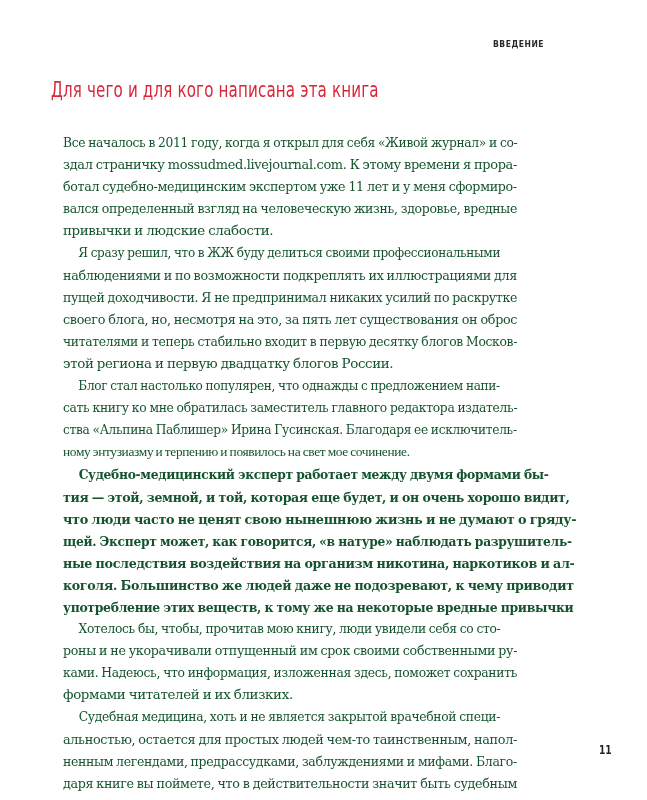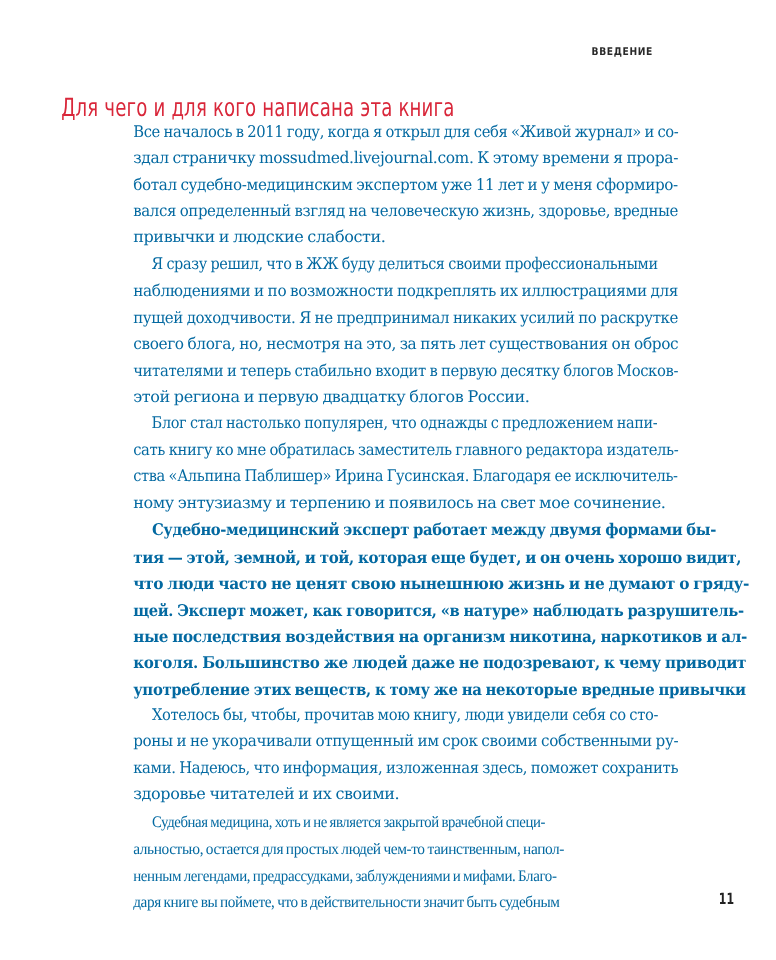--- a/index.html
+++ b/index.html
@@ -12,25 +12,24 @@
       transform: scaleX(0.85); transform-origin: right center;
     }
     .chapter-title {
       position: absolute; left: 51px; top: 78px; margin: 0;
       font-family: "DejaVu Sans", sans-serif; font-weight: normal;
       font-size: 21px; color: #d9273a; letter-spacing: 0.2px;
       white-space: nowrap;
       transform: scaleX(0.72); transform-origin: left center;
     }
     .body-text {
-      position: absolute; left: 63px; top: 100px; width: 454px;
+      position: absolute; left: 63px; top: 132px; width: 454px;
       font-family: "DejaVu Serif", serif; font-size: 13.4px;
-      line-height: 22.1px; color: #0369a1;
+      line-height: 22.1px; color: #14532d;
       text-align: justify;
-      margin-left: 48px;
     }
     .body-text p { margin: 0; text-indent: 17px; hyphens: manual; }
     .body-text p.first { text-indent: 0; }
     .body-text span.line { display: block; text-align: justify; text-align-last: justify; white-space: nowrap; letter-spacing: -0.35px; word-spacing: -0.6px; }
     .body-text span.line.last { text-align-last: left; }
     .body-text span.line.indent { padding-left: 17px; }
     .page-number {
       position: absolute; left: 599px; top: 742px;
       font-family: "DejaVu Sans", sans-serif; font-weight: bold;
       font-size: 13px; color: #222;
@@ -56,38 +55,38 @@
         <span class="line" style="display: block; transform: scaleX(0.9498); transform-origin: left center; width: 478px; text-align-last: left;">наблюдениями и по возможности подкреплять их иллюстрациями для</span>
         <span class="line" style="display: block; transform: scaleX(0.9342); transform-origin: left center; width: 486px; text-align-last: left;">пущей доходчивости. Я не предпринимал никаких усилий по раскрутке</span>
         <span class="line" style="display: block; transform: scaleX(0.9558); transform-origin: left center; width: 475px; text-align-last: left;">своего блога, но, несмотря на это, за пять лет существования он оброс</span>
         <span class="line" style="display: block; transform: scaleX(0.9228); transform-origin: left center; width: 492px; text-align-last: left;">читателями и теперь стабильно входит в первую десятку блогов Москов-</span>
         <span class="line last" style="display: block;">этой региона и первую двадцатку блогов России.</span>
       </p>
       <p style="text-indent: 0px;">
         <span class="line indent" style="display: block; transform: scaleX(0.9029); transform-origin: left center; width: 484px; text-align-last: left;">Блог стал настолько популярен, что однажды с предложением напи-</span>
         <span class="line" style="display: block; transform: scaleX(0.9209); transform-origin: left center; width: 493px; text-align-last: left;">сать книгу ко мне обратилась заместитель главного редактора издатель-</span>
         <span class="line" style="display: block; transform: scaleX(0.9116); transform-origin: left center; width: 498px; text-align-last: left;">ства «Альпина Паблишер» Ирина Гусинская. Благодаря ее исключитель-</span>
-        <span class="line last" style="display: block;">ному энтузиазму и терпению и появилось на свет мое сочинение.</span>
+        <span class="line last" style="display: block; font-family: Liberation Serif, serif;">ному энтузиазму и терпению и появилось на свет мое сочинение.</span>
       </p>
       <p style="text-indent: 0px; font-weight: bold;">
         <span class="line indent" style="display: block; transform: scaleX(0.92); transform-origin: left center; width: 475px; text-align-last: left;">Судебно-медицинский эксперт работает между двумя формами бы-</span>
         <span class="line" style="display: block; transform: scaleX(0.9361); transform-origin: left center; width: 485px; text-align-last: left;">тия — этой, земной, и той, которая еще будет, и он очень хорошо видит,</span>
         <span class="line" style="display: block; transform: scaleX(0.9578); transform-origin: left center; width: 474px; text-align-last: left;">что люди часто не ценят свою нынешнюю жизнь и не думают о гряду-</span>
         <span class="line" style="display: block; transform: scaleX(0.9172); transform-origin: left center; width: 495px; text-align-last: left;">щей. Эксперт может, как говорится, «в натуре» наблюдать разрушитель-</span>
         <span class="line" style="display: block; transform: scaleX(0.9478); transform-origin: left center; width: 479px; text-align-last: left;">ные последствия воздействия на организм никотина, наркотиков и ал-</span>
         <span class="line" style="display: block; transform: scaleX(0.9419); transform-origin: left center; width: 482px; text-align-last: left;">коголя. Большинство же людей даже не подозревают, к чему приводит</span>
         <span class="line" style="display: block; transform: scaleX(0.9284); transform-origin: left center; width: 489px; text-align-last: left;">употребление этих веществ, к тому же на некоторые вредные привычки</span>
       </p>
       <p style="text-indent: 0px;">
         <span class="line indent" style="display: block; transform: scaleX(0.9161); transform-origin: left center; width: 477px; text-align-last: left;">Хотелось бы, чтобы, прочитав мою книгу, люди увидели себя со сто-</span>
         <span class="line" style="display: block; transform: scaleX(0.9458); transform-origin: left center; width: 480px; text-align-last: left;">роны и не укорачивали отпущенный им срок своими собственными ру-</span>
         <span class="line" style="display: block; transform: scaleX(0.9228); transform-origin: left center; width: 492px; text-align-last: left;">ками. Надеюсь, что информация, изложенная здесь, поможет сохранить</span>
-        <span class="line last" style="display: block;">здоровье читателей и их своими.</span>
+        <span class="line last" style="display: block;">формами читателей и их близких.</span>
       </p>
-      <p style="text-indent: 0px; font-family: Liberation Serif, serif;">
+      <p style="text-indent: 0px;">
         <span class="line indent" style="display: block; transform: scaleX(0.92); transform-origin: left center; width: 475px; text-align-last: left;">Судебная медицина, хоть и не является закрытой врачебной специ-</span>
         <span class="line" style="display: block; transform: scaleX(0.9578); transform-origin: left center; width: 474px; text-align-last: left;">альностью, остается для простых людей чем-то таинственным, напол-</span>
         <span class="line" style="display: block; transform: scaleX(0.9322); transform-origin: left center; width: 487px; text-align-last: left;">ненным легендами, предрассудками, заблуждениями и мифами. Благо-</span>
         <span class="line" style="display: block; transform: scaleX(0.9478); transform-origin: left center; width: 479px; text-align-last: left;">даря книге вы поймете, что в действительности значит быть судебным</span>
       </p>
     </div>
   <div class="page-number">11</div>
 </div>
 
 </body></html>

